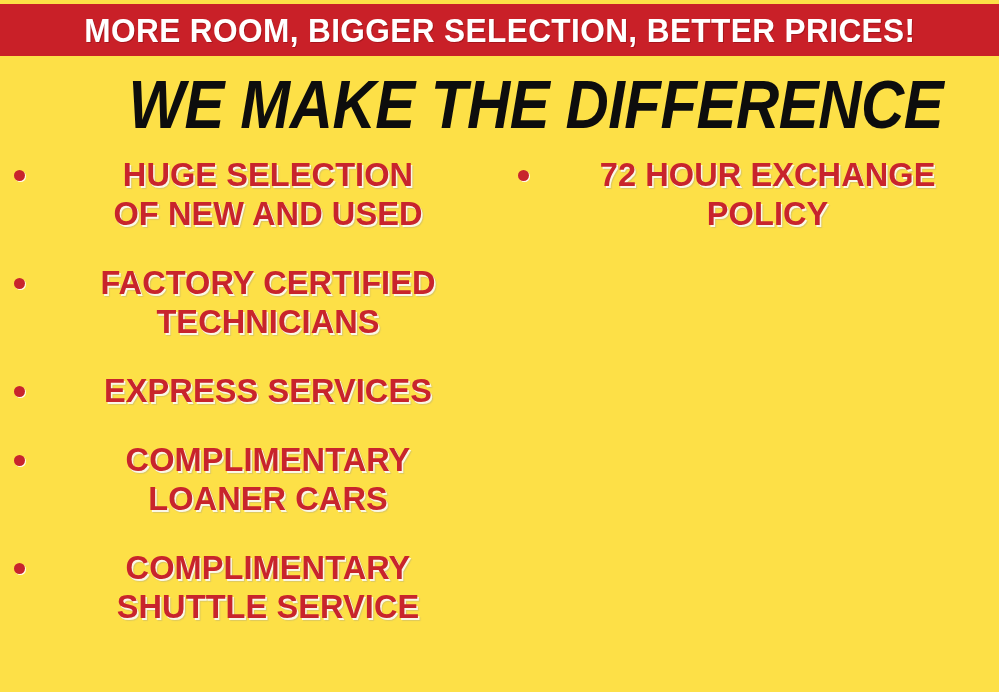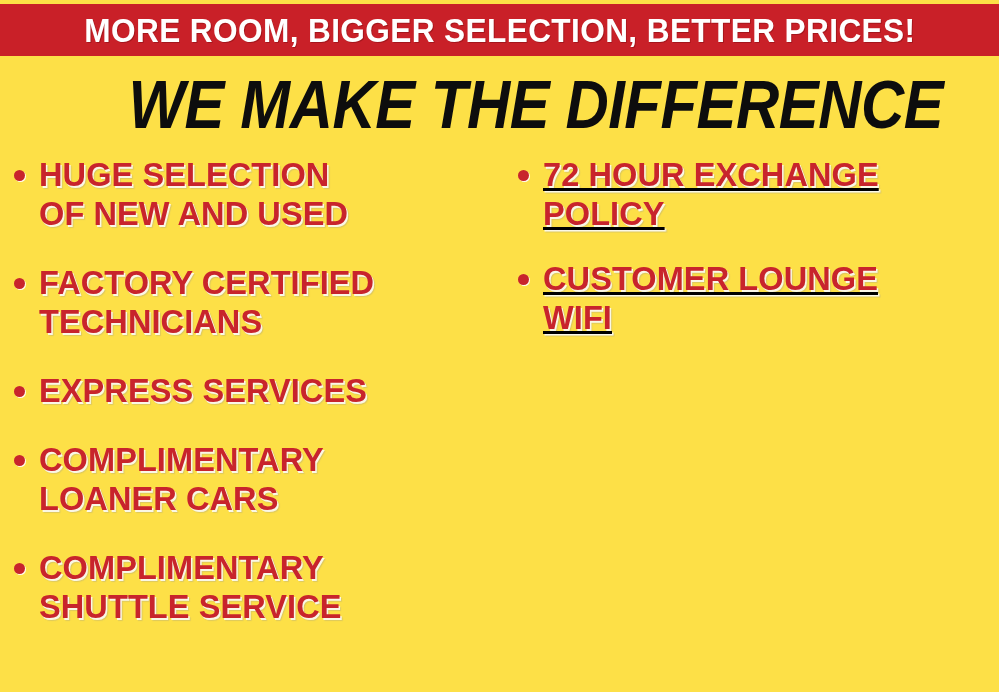--- a/index.html
+++ b/index.html
@@ -78,23 +78,24 @@
     top: 0;
     height: 537px;
   }
   .col-left  { left: 14px;  width: 490px; }
   .col-right { left: 518px; width: 481px; }
 
   .bullet-item {
     display: flex;
     align-items: flex-start;
     margin-bottom: 24px;
+    text-align: center;
   }
   .col-left .bullet-item  { margin-bottom: 30px; }
-  .col-right .bullet-item { margin-bottom: 26px; text-decoration: underline; }
+  .col-right .bullet-item { margin-bottom: 26px; }
 
   .bullet-dot {
     flex: 0 0 auto;
     width: 11px;
     height: 11px;
     border-radius: 50%;
     background: #c8242c;
     margin-top: 15px;
     margin-right: 14px;
     box-shadow: 1px 1px 0 rgba(255,255,255,0.9);
@@ -157,21 +158,16 @@
 SHUTTLE SERVICE</span>
       </div>
     </div>
 
     <div class="col col-right">
       <div class="bullet-item">
         <span class="bullet-dot"></span>
         <span class="bullet-label">72 HOUR EXCHANGE
 POLICY</span>
       </div>
-      <div class="bullet-item">
-        <span class="bullet-dot"></span>
-        <span class="bullet-label">CUSTOMER LOUNGE
-WIFI</span>
-      </div>
     </div>
 
   </div>
 </div>
 
 </body></html>

